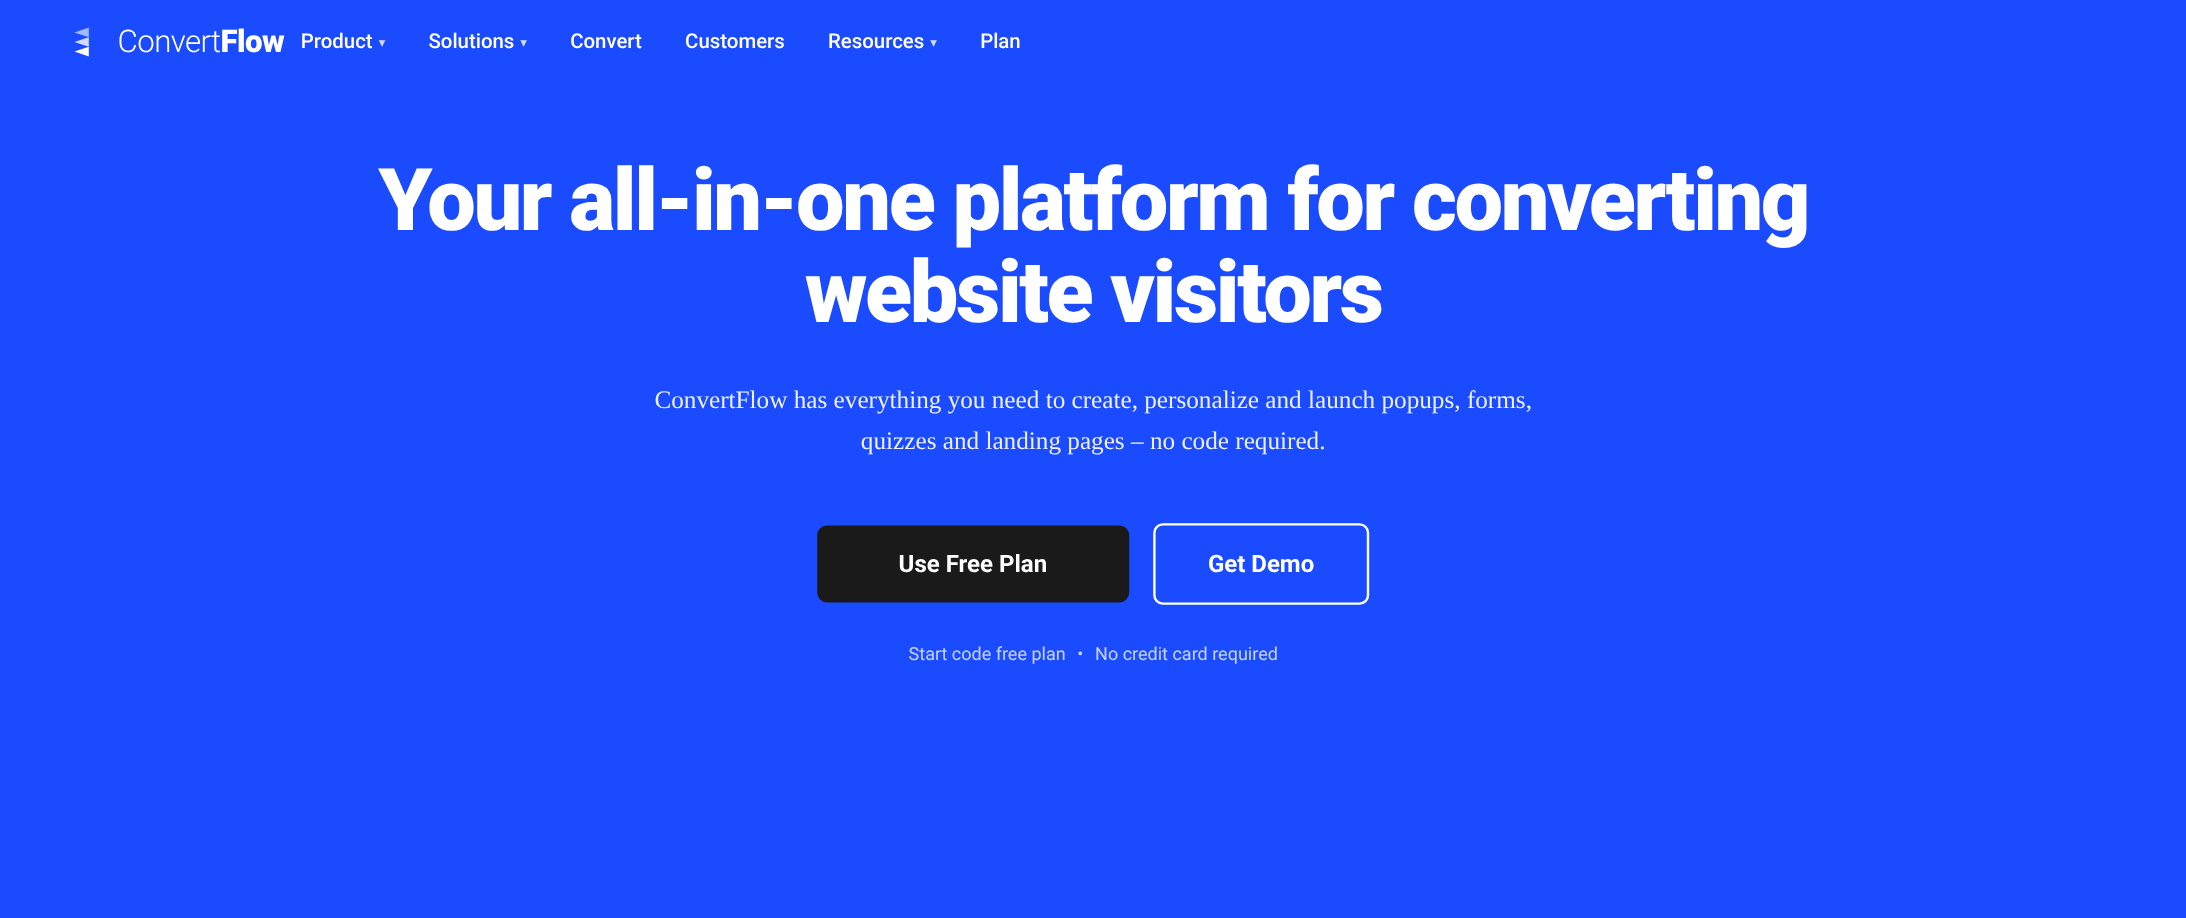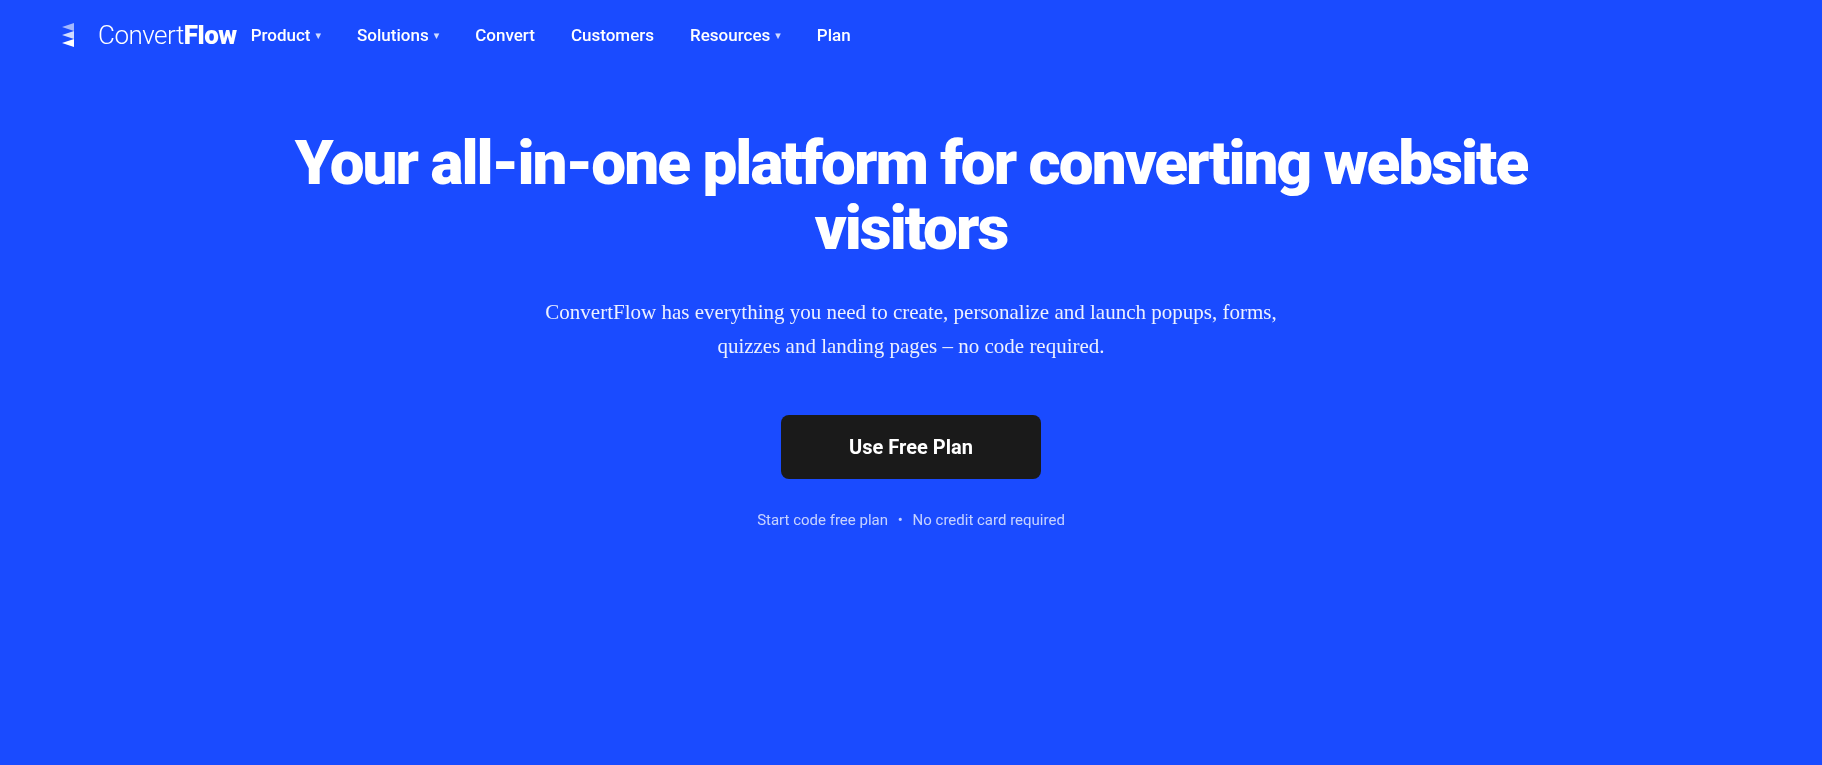--- a/index.html
+++ b/index.html
@@ -120,21 +120,21 @@
       display: flex;
       flex-direction: column;
       align-items: center;
       justify-content: center;
       text-align: center;
       padding: 60px 40px 50px;
       background-color: #1a4bff;
     }
 
     .hero-title {
-      font-size: 62px;
+      font-size: 72px;
       font-weight: 900;
       line-height: 1.05;
       color: #ffffff;
       max-width: 1300px;
       letter-spacing: -2px;
       margin-bottom: 36px;
     }
 
     .hero-subtitle {
       font-size: 21px;
@@ -244,20 +244,21 @@
   </div>
 
 </nav>
 
 <section class="hero">
   <h1 class="hero-title">Your all-in-one platform for converting website visitors</h1>
   <p class="hero-subtitle">ConvertFlow has everything you need to create, personalize and launch popups, forms, quizzes and landing pages – no code required.</p>
 
   <div class="hero-buttons">
     <a class="btn-free-plan" href="#">Use Free Plan</a>
+    <a class="btn-get-demo" href="#">Get Demo</a>
   </div>
 
   <p class="hero-footnote">
     <span>Start code free plan</span>
     <span class="dot-separator">•</span>
     <span>No credit card required</span>
   </p>
 </section>
 
 </body></html>

